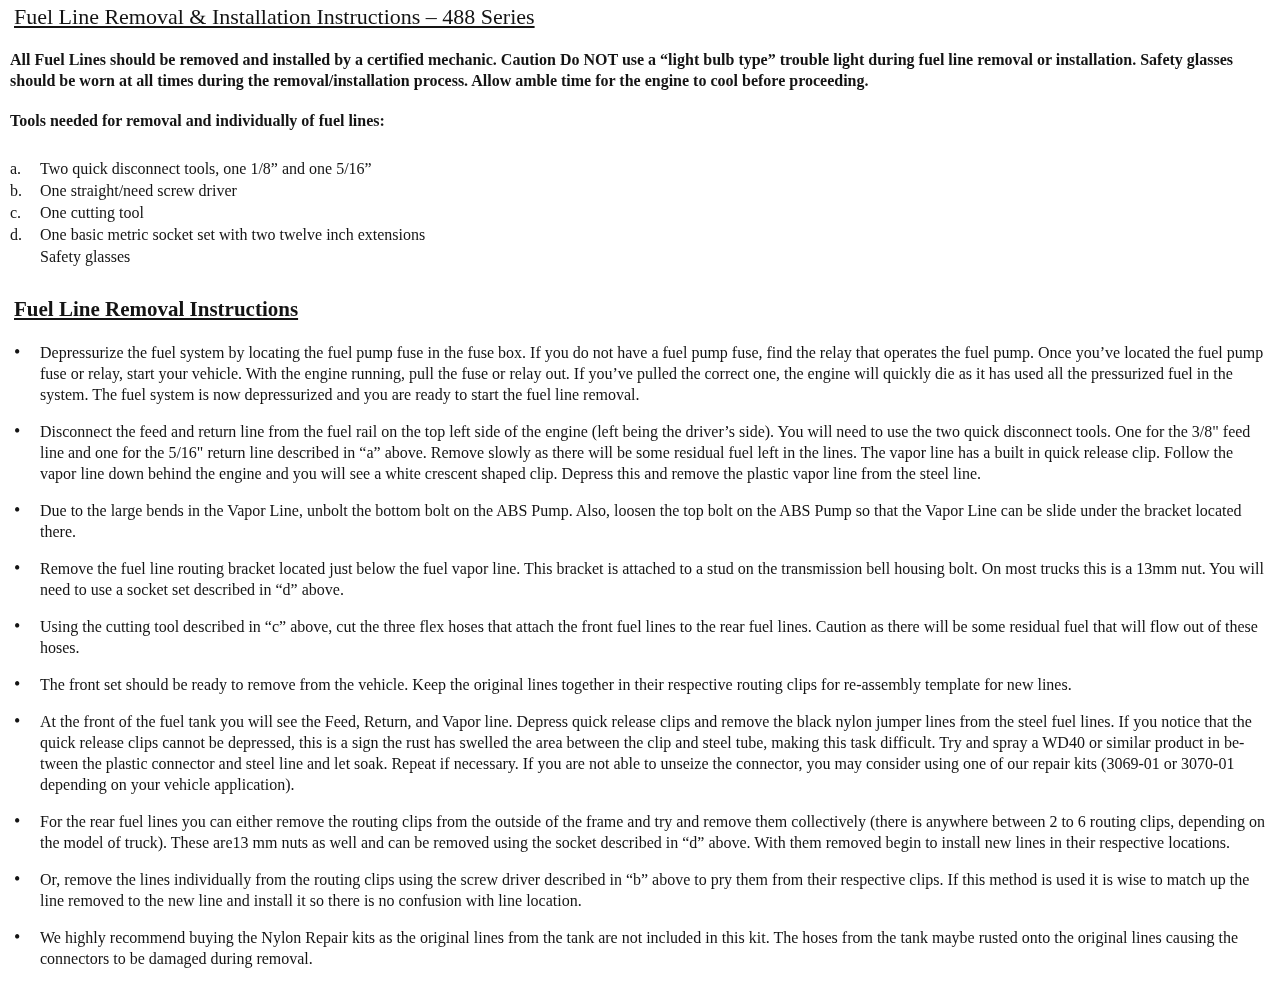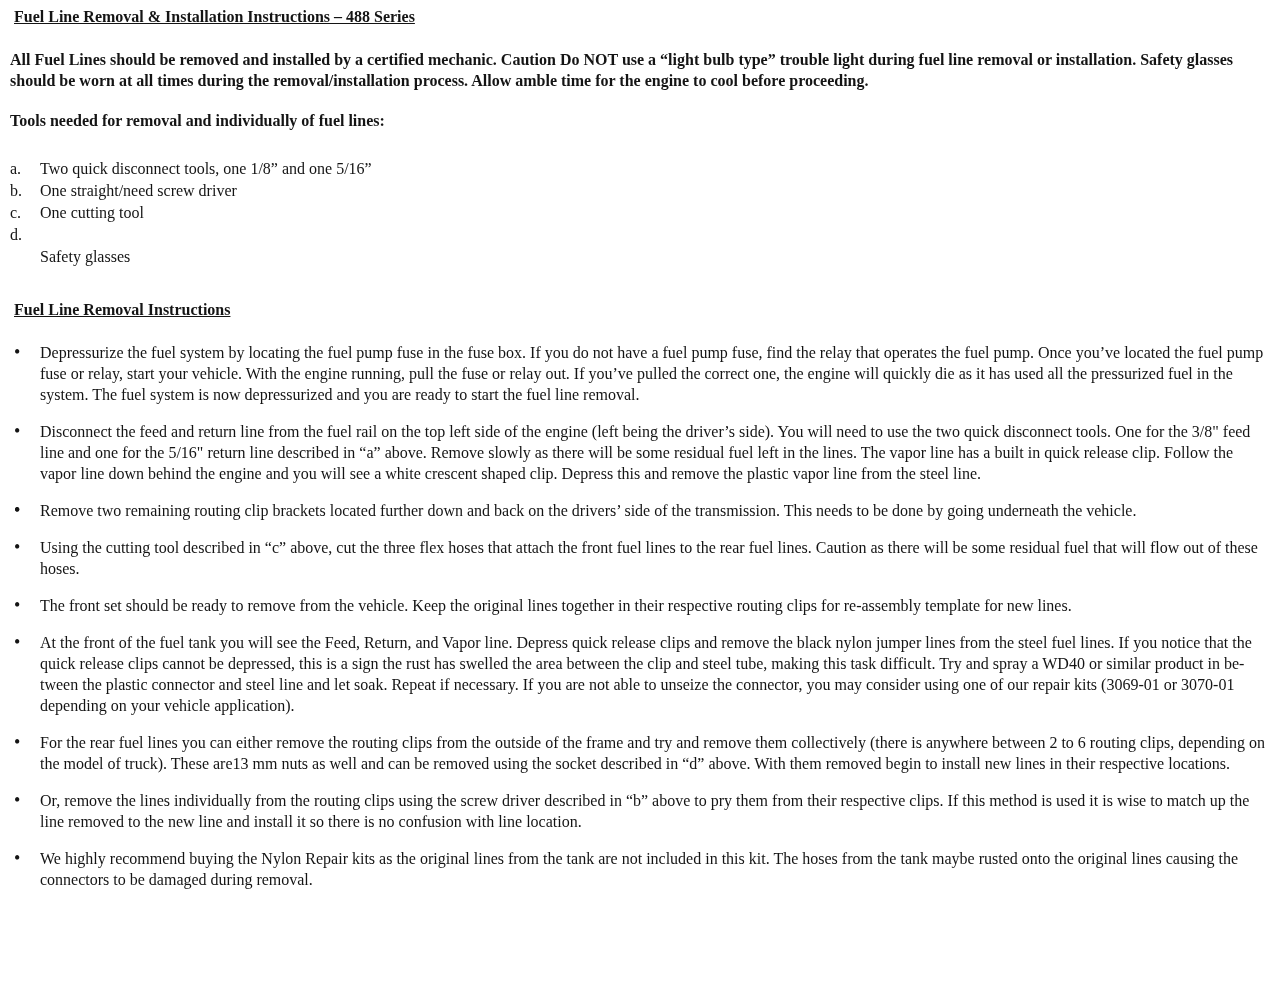--- a/index.html
+++ b/index.html
@@ -12,27 +12,27 @@
     width: 1280px;
     min-height: 989px;
     box-sizing: border-box;
     background: #ffffff;
     font-family: "Liberation Serif", "DejaVu Serif", serif;
     font-size: 16px;
     line-height: 21px;
     padding: 2px 12px 20px 10px;
   }
   h1.doc-title {
-    font-size: 16px;
+    font-size: 22px;
     line-height: 26px;
-    font-weight: bold;
+    font-weight: normal;
     margin: 2px 0 0 4px;
   }
   h2.section-heading {
-    font-size: 16px;
+    font-size: 21px;
     line-height: 25px;
     font-weight: bold;
     margin: 30px 0 0 4px;
   }
   .u { text-decoration: underline; }
   p.para {
     margin: 19px 0 0 0;
     font-weight: bold;
   }
   .ollist {
@@ -89,44 +89,46 @@
     <div class="olitem">
       <span class="olmarker">b.</span>
       <span class="oltext">One straight/need screw driver</span>
     </div>
     <div class="olitem">
       <span class="olmarker">c.</span>
       <span class="oltext">One cutting tool</span>
     </div>
     <div class="olitem">
       <span class="olmarker">d.</span>
+      <span class="oltext">One basic metric socket set with two twelve inch extensions</span>
     </div>
     <div class="olitem">
       <span class="olmarker"></span>
       <span class="oltext">Safety glasses</span>
     </div>
   </div>
 
   <h2 class="section-heading"><span class="u">Fuel Line Removal Instructions</span></h2>
 
   <ul class="bullets">
     <li>
       <span class="bullet-glyph"></span>
       <span class="btext">Depressurize the fuel system by locating the fuel pump fuse in the fuse box. If you do not have a fuel pump fuse, find the relay that operates the fuel pump. Once you’ve located the fuel pump fuse or relay, start your vehicle. With the engine running, pull the fuse or relay out. If you’ve pulled the correct one, the engine will quickly die as it has used all the pressurized fuel in the system. The fuel system is now depressurized and you are ready to start the fuel line removal.</span>
     </li>
     <li>
       <span class="bullet-glyph"></span>
       <span class="btext">Disconnect the feed and return line from the fuel rail on the top left side of the engine (left being the driver’s side). You will need to use the two quick disconnect tools. One for the 3/8" feed line and one for the 5/16" return line described in “a” above. Remove slowly as there will be some residual fuel left in the lines. The vapor line has a built in quick release clip. Follow the vapor line down behind the engine and you will see a white crescent shaped clip. Depress this and remove the plastic vapor line from the steel line.</span>
     </li>
     <li>
       <span class="bullet-glyph"></span>
+      <span class="btext">Due to the large bends in the Vapor Line, unbolt the bottom bolt on the ABS Pump. Also, loosen the top bolt on the ABS Pump so that the Vapor Line can be slide under the bracket located there.</span>
     </li>
     <li>
       <span class="bullet-glyph"></span>
-      <span class="btext">Remove two remaining routing clip brackets located further down and back on the drivers’ side of the transmission. This needs to be done by going underneath the vehicle.</span>
+      <span class="btext">Remove the fuel line routing bracket located just below the fuel vapor line. This bracket is attached to a stud on the transmission bell housing bolt. On most trucks this is a 13mm nut. You will need to use a socket set described in “d” above.</span>
     </li>
     <li>
       <span class="bullet-glyph"></span>
       <span class="btext">Using the cutting tool described in “c” above, cut the three flex hoses that attach the front fuel lines to the rear fuel lines. Caution as there will be some residual fuel that will flow out of these hoses.</span>
     </li>
     <li>
       <span class="bullet-glyph"></span>
       <span class="btext">The front set should be ready to remove from the vehicle. Keep the original lines together in their respective routing clips for re-assembly template for new lines.</span>
     </li>
     <li>

